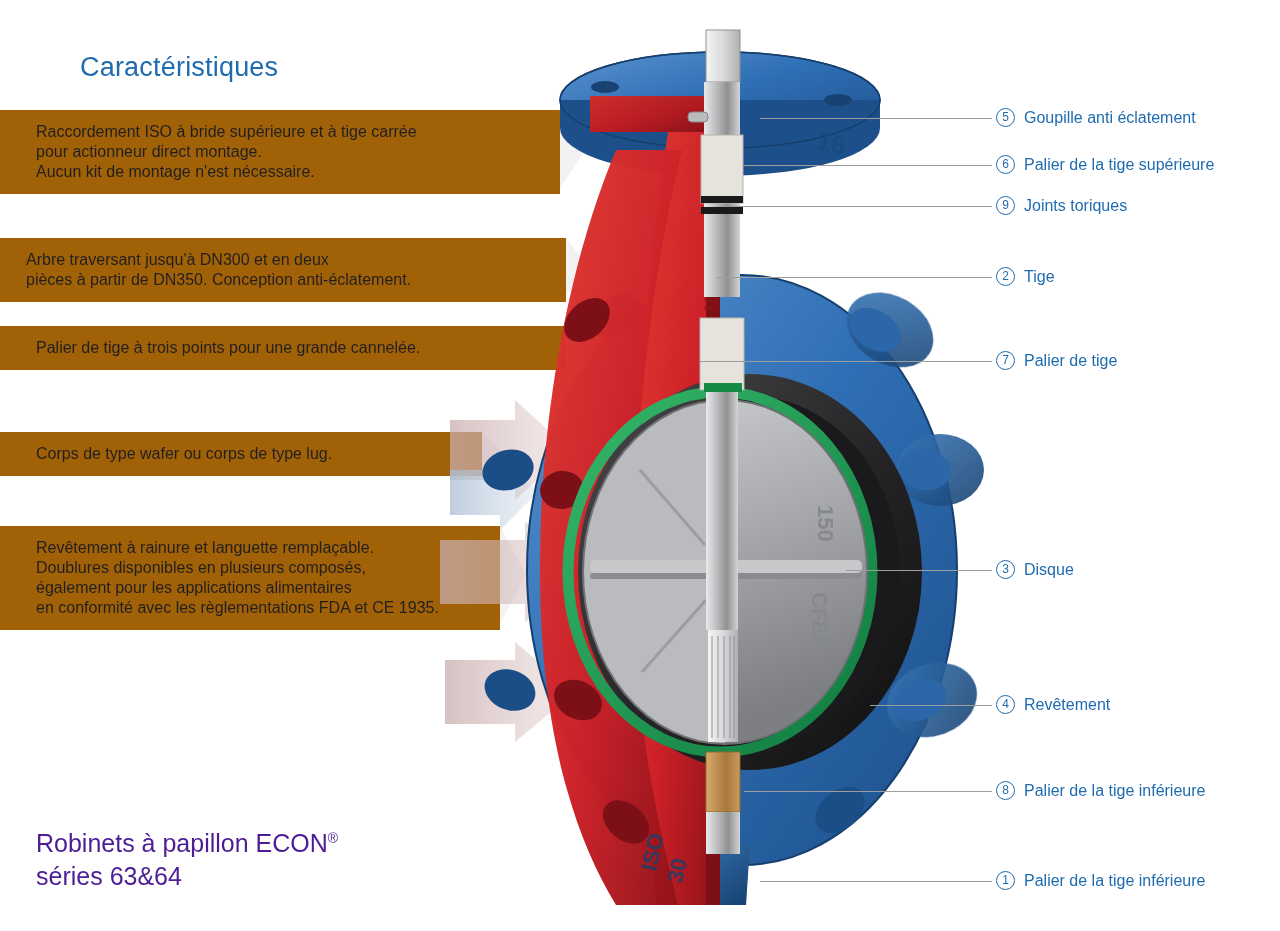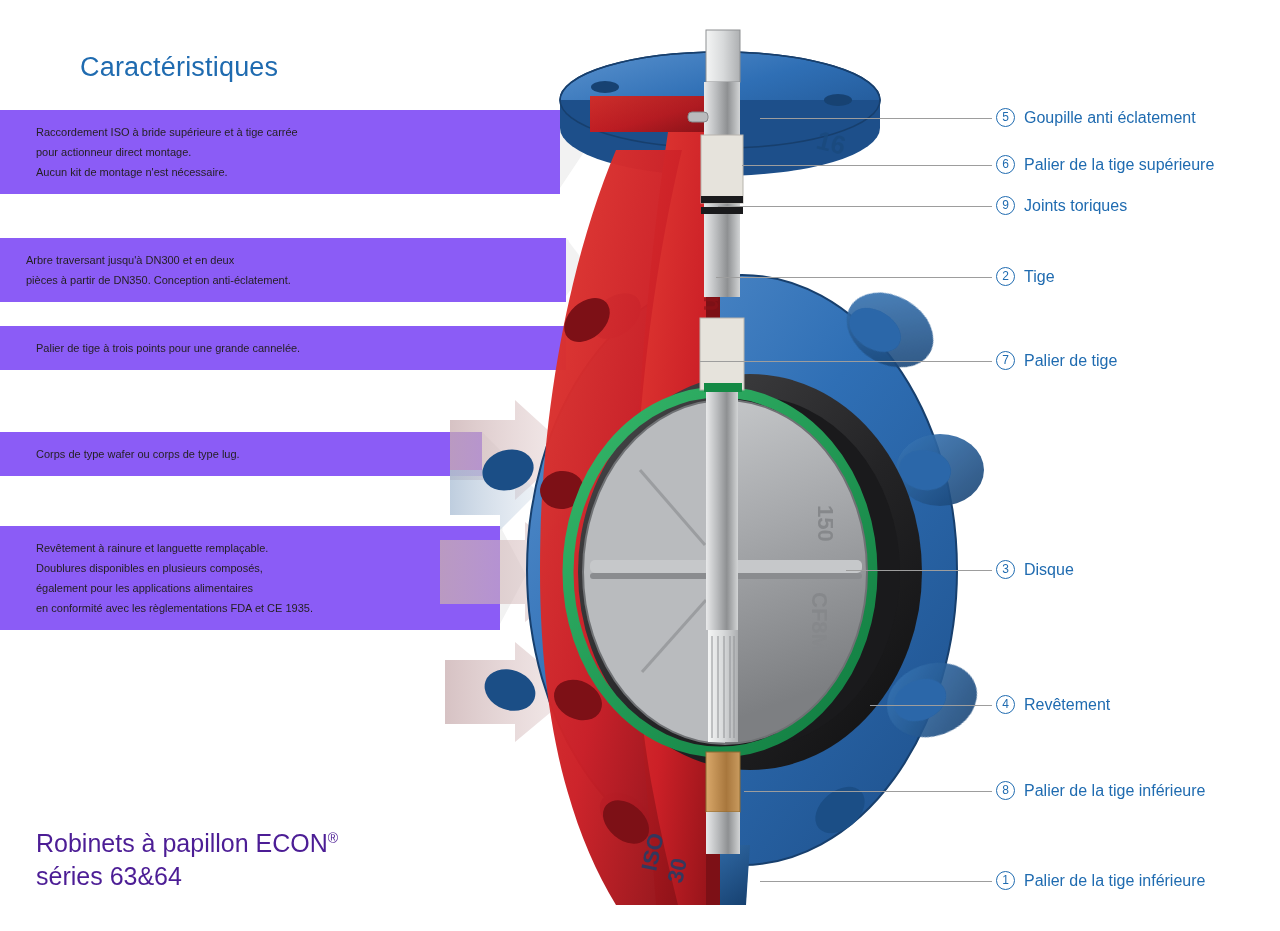--- a/index.html
+++ b/index.html
@@ -31,23 +31,23 @@
     top: 52px;
     font-size: 27px;
     color: #1f6bb0;
     letter-spacing: 0.2px;
     margin-left: 44px;
   }
 
   .feature-callout {
     position: absolute;
     left: 0;
-    background: #8b5cf6;
+    background: #a16207;
     color: #231f20;
-    font-size: 11px;
+    font-size: 16px;
     line-height: 20px;
     padding: 12px 20px 12px 36px;
     box-sizing: border-box;
   }
   .feature-callout .arrow {
     position: absolute;
     left: 100%;
     top: 0;
     width: 0;
     height: 100%;

